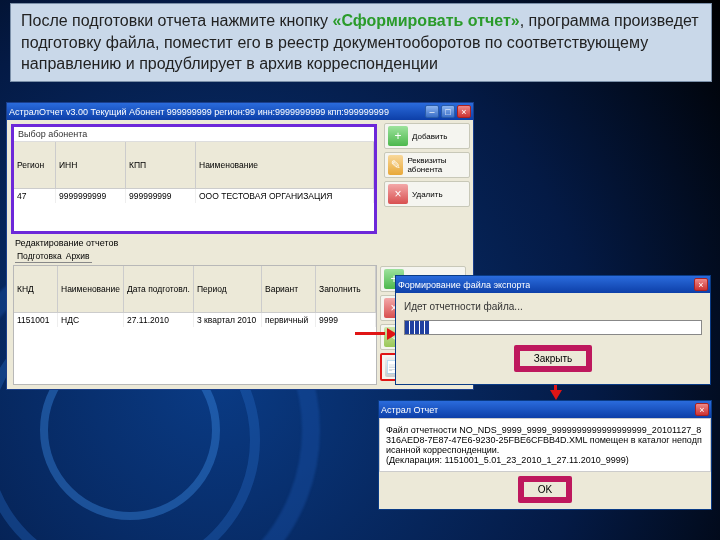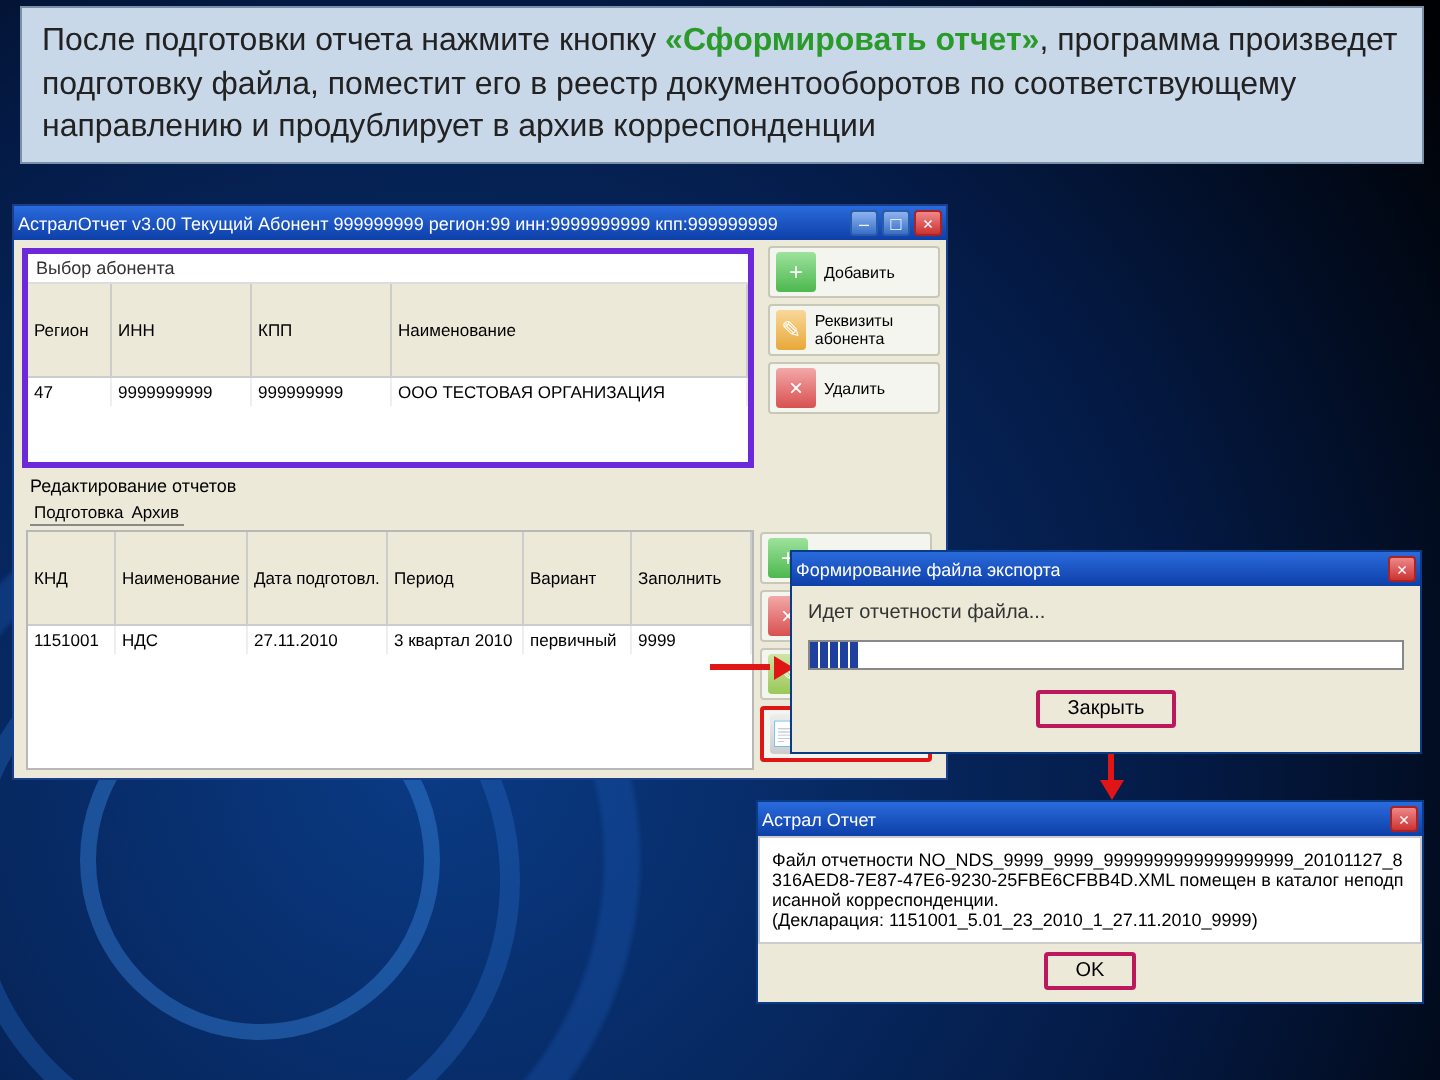--- a/index.html
+++ b/index.html
@@ -40,21 +40,21 @@
   .report-grid-wrap{display:flex}
   .report-grid{flex:1;background:#fff;border:1px solid #b8b8b8;margin:2px 0 2px 2px;min-height:120px}
   .highlight-btn{border:2px solid #e01515}
   
   .win2{position:absolute;left:395px;top:275px;width:316px;background:#ece9d8;border:1px solid #0a3b85}
   .win2 .body{background:#ece9d8;padding:8px 8px 12px}
   .win2 .msg{font-size:10px;color:#333;margin-bottom:8px}
   .win2 .track{height:15px;background:#fff;border:1px solid #888}
   .win2 .bar{height:100%;width:24px;background:repeating-linear-gradient(90deg,#2040a0 0 4px,#fff 4px 5px)}
   .win2 .btnrow{display:flex;justify-content:center;margin-top:10px}
-  .winbtn{font-size:10px;padding:2px 14px;background:#ece9d8;border:2px solid #be185d;border-radius:2px;cursor:pointer}
+  .winbtn{font-size:10px;padding:2px 14px;background:#ece9d8;border:6px solid #be185d;border-radius:2px;cursor:pointer}
   
   .win3{position:absolute;left:378px;top:400px;width:334px;background:#ece9d8;border:1px solid #0a3b85}
   .win3 .body{background:#fff;margin:0;padding:6px;font-size:9px;border:1px solid #ccc}
   .win3 .btnrow{display:flex;justify-content:center;padding:4px 0 6px}
   
   .arrow-r{position:absolute;left:355px;top:328px;width:42px;height:12px}
   .arrow-r::before{content:"";position:absolute;left:0;top:4px;width:30px;height:3px;background:#e01515}
   .arrow-r::after{content:"";position:absolute;right:0;top:0;border-left:10px solid #e01515;border-top:6px solid transparent;border-bottom:6px solid transparent}
   .arrow-d{position:absolute;left:550px;top:370px;width:12px;height:30px}
   .arrow-d::before{content:"";position:absolute;left:4px;top:0;width:3px;height:20px;background:#e01515}

